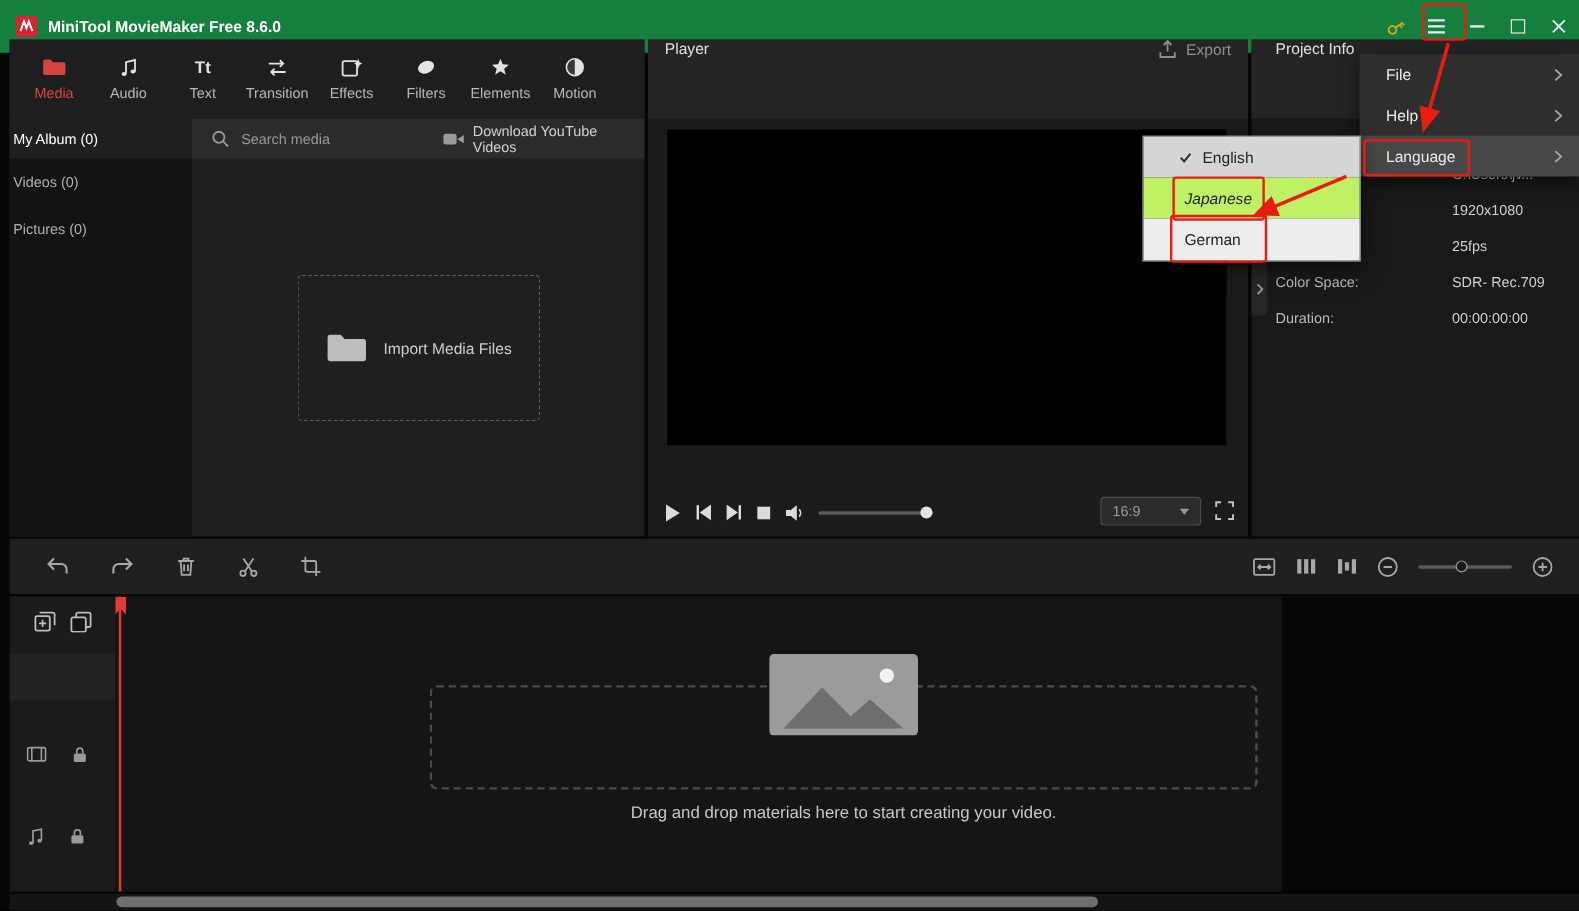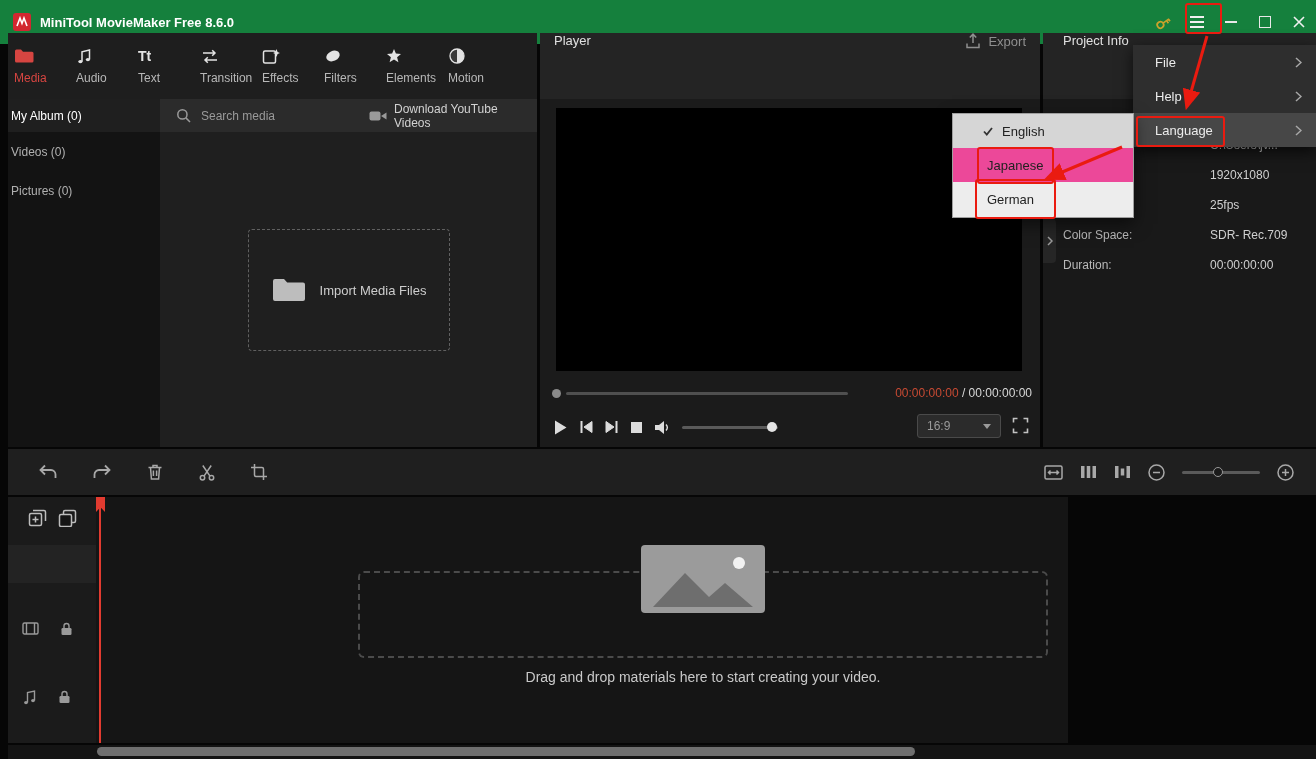--- a/index.html
+++ b/index.html
@@ -19,21 +19,21 @@
   .max-glyph{width:10px;height:10px;border:1.5px solid #e8e8e8;}
 
   
   .panel{position:absolute;background:#1c1c1c;}
   #media-panel{left:8px;top:33px;width:529px;height:414px;background:#1f1f1f;}
   #player-panel{left:540px;top:33px;width:500px;height:414px;background:#1b1b1b;}
   #info-panel{left:1043px;top:33px;width:273px;height:414px;background:#191919;}
 
   
   .tabs{position:absolute;left:0;top:0;width:100%;height:66px;background:#1e1e1e;display:flex;align-items:center;padding-left:6px;box-sizing:border-box;}
-  .tab{width:62px;display:flex;flex-direction:column;align-items:flex-start;gap:6px;color:#b8b8b8;font-size:12px;}
+  .tab{width:62px;display:flex;flex-direction:column;align-items:center;gap:6px;color:#b8b8b8;font-size:12px;}
   .tab .ti{height:18px;display:flex;align-items:center;color:#e3e3e3;}
   .tab.active,.tab.active .ti{color:#d64541;}
   .tt{font-size:14px;font-weight:bold;}
 
   
   #sidebar{position:absolute;left:0;top:66px;width:152px;bottom:0;background:#131313;}
   .side-item{height:39px;display:flex;align-items:center;padding-left:3px;font-size:12px;color:#b0b0b0;}
   .side-item.active{height:33px;background:#1f1f1f;color:#fff;}
 
   
@@ -77,21 +77,21 @@
   #app-menu{position:absolute;left:1133px;top:45px;width:183px;z-index:40;background:#2e2e2e;box-shadow:0 5px 14px rgba(0,0,0,.65);}
   .menu-item{height:34px;display:flex;align-items:center;padding:0 14px 0 22px;color:#ececec;font-size:13px;}
   .menu-item.highlight{background:#474747;}
   .menu-item .chev{margin-left:auto;color:#a8a8a8;}
 
   
   #lang-menu{position:absolute;left:952px;top:113px;width:182px;z-index:45;font-size:13px;color:#222;
       box-shadow:0 6px 16px rgba(0,0,0,.55);border:1px solid #9f9f9f;box-sizing:border-box;}
   .lang-current{height:34px;background:#d6d6d6;display:flex;align-items:center;padding-left:30px;gap:9px;}
   .lang-opt{height:34px;display:flex;align-items:center;padding-left:34px;}
-  .lang-opt.hover{background:#ec4899;}
+  .lang-opt.hover{background:#bef264;font-style:italic;}
   .lang-opt.plain{background:#ededed;height:35px;}
 
   
   .anno{position:absolute;border:2px solid #ea1b10;border-radius:3px;z-index:60;pointer-events:none;}
   #anno-menu-btn{left:1185px;top:3px;width:33px;height:27px;}
   #anno-language{left:1136px;top:116px;width:85px;height:27px;}
   #anno-japanese{left:977px;top:147px;width:73px;height:33px;}
   #anno-german{left:975px;top:179px;width:77px;height:36px;}
   .arrows{position:absolute;left:0;top:0;z-index:70;pointer-events:none;}
 
@@ -270,25 +270,20 @@
       <span class="export-btn">
         <span class="ic">
           <svg width="16" height="16" fill="none" stroke="currentColor" stroke-width="1.5">
               <path d="M8 10 V1.5 M4.8 4.5 L8 1.2 L11.2 4.5 M2 10.5 V14.5 H14 V10.5"></path>
             </svg>
         </span>
         <span>Export</span>
       </span>
     </div>
     <div class="video"></div>
-    <div class="seek-row">
-      <span class="seek-handle"></span>
-      <span class="seek-track"></span>
-      <span class="time"><span class="t-cur">00:00:00:00</span><span class="t-rest"> / </span><span class="t-rest">00:00:00:00</span></span>
-    </div>
     <div class="controls">
       <span class="ic">
         <svg width="13" height="15" fill="currentColor">
             <path d="M1 0.5 L12.5 7.5 L1 14.5 Z"></path>
           </svg>
       </span>
       <span class="ic">
         <svg width="14" height="14" fill="currentColor" stroke="currentColor">
             <path d="M2.5 1 V13" stroke-width="2" fill="none"></path>
             <path d="M13 1.5 L5 7 L13 12.5 Z"></path>

